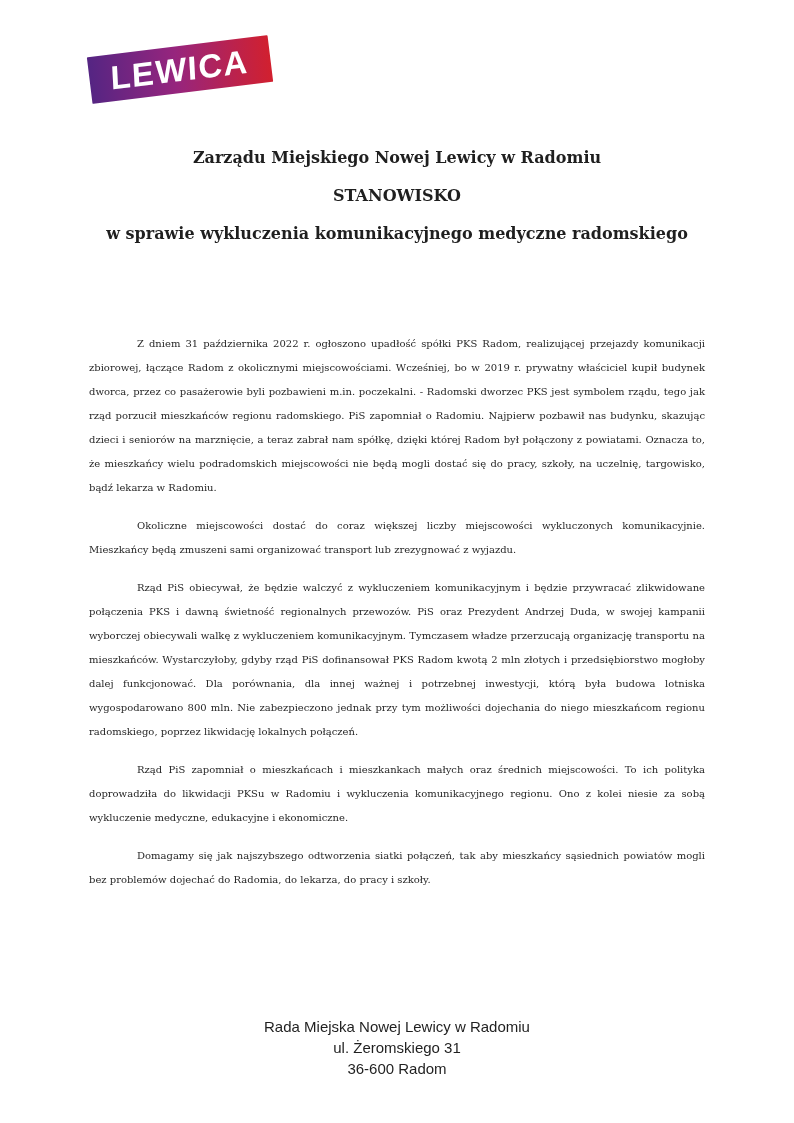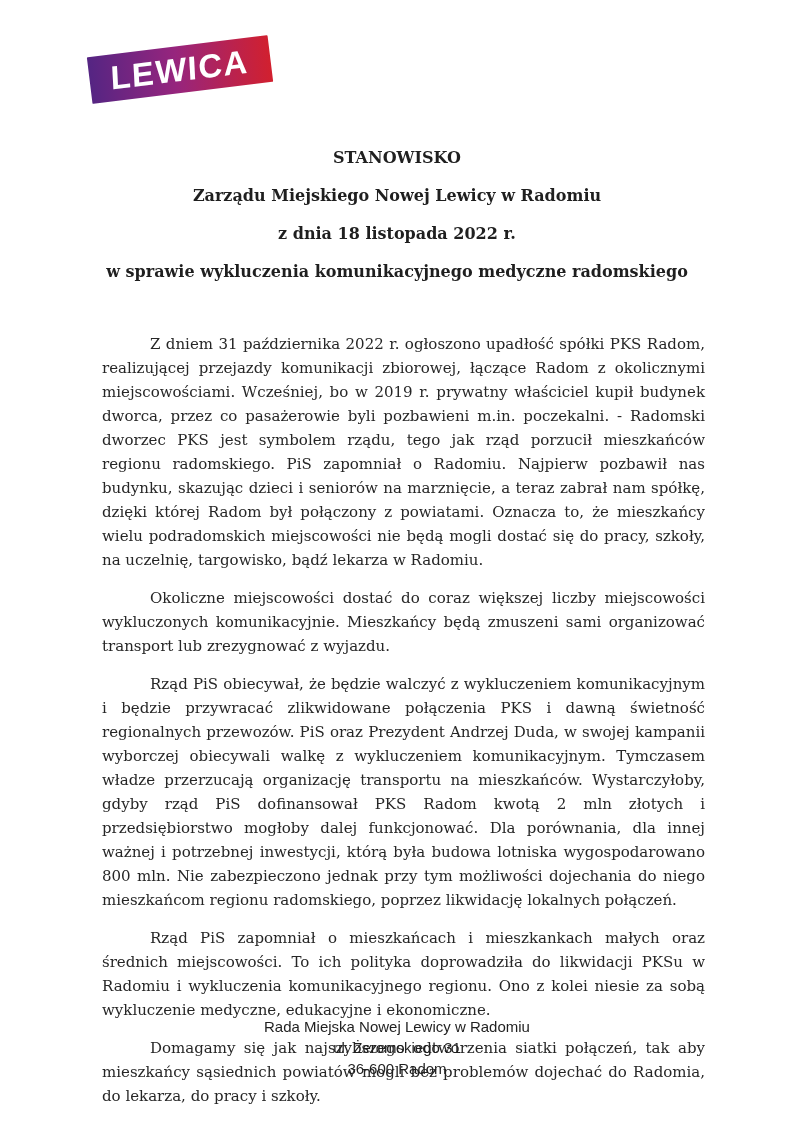--- a/index.html
+++ b/index.html
@@ -53,22 +53,22 @@
     color: #1f1f1f;
   }
   
   .body-block {
     position: absolute;
     top: 332px;
     left: 89px;
     width: 616px;
   }
   .body-block p {
-    margin: 0 0 14px 13px;
-    font-size: 15px;
+    margin: 0 0 14px 0;
+    font-size: 10px;
     line-height: 24px;
     text-align: justify;
     text-indent: 48px;
     color: #262626;
   }
   
   .footer-block {
     position: absolute;
     top: 1016px;
     left: 0;
@@ -84,23 +84,22 @@
 </head>
 <body>
 
 <div class="page">
 
   <div class="logo-banner">
     <span class="logo-text">LEWICA</span>
   </div>
 
   <div class="title-block">
+    <div class="title-line">Zarządu Miejskiego Nowej Lewicy w Radomiu</div>
     <div class="title-line">STANOWISKO</div>
-    <div class="title-line">Zarządu Miejskiego Nowej Lewicy w Radomiu</div>
-    <div class="title-line">z dnia 18 listopada 2022 r.</div>
     <div class="title-line">w sprawie wykluczenia komunikacyjnego medyczne radomskiego</div>
   </div>
 
   <div class="body-block">
     <p>Z dniem 31 października 2022 r. ogłoszono upadłość spółki PKS Radom, realizującej przejazdy komunikacji zbiorowej, łączące Radom z okolicznymi miejscowościami. Wcześniej, bo w 2019 r. prywatny właściciel kupił budynek dworca, przez co pasażerowie byli pozbawieni m.in. poczekalni. - Radomski dworzec PKS jest symbolem rządu, tego jak rząd porzucił mieszkańców regionu radomskiego. PiS zapomniał o Radomiu. Najpierw pozbawił nas budynku, skazując dzieci i seniorów na marznięcie, a teraz zabrał nam spółkę, dzięki której Radom był połączony z powiatami. Oznacza to, że mieszkańcy wielu podradomskich miejscowości nie będą mogli dostać się do pracy, szkoły, na uczelnię, targowisko, bądź lekarza w Radomiu.</p>
     <p>Okoliczne miejscowości dostać do coraz większej liczby miejscowości wykluczonych komunikacyjnie. Mieszkańcy będą zmuszeni sami organizować transport lub zrezygnować z wyjazdu.</p>
     <p>Rząd PiS obiecywał, że będzie walczyć z wykluczeniem komunikacyjnym i będzie przywracać zlikwidowane połączenia PKS i dawną świetność regionalnych przewozów. PiS oraz Prezydent Andrzej Duda, w swojej kampanii wyborczej obiecywali walkę z wykluczeniem komunikacyjnym. Tymczasem władze przerzucają organizację transportu na mieszkańców. Wystarczyłoby, gdyby rząd PiS dofinansował PKS Radom kwotą 2 mln złotych i przedsiębiorstwo mogłoby dalej funkcjonować. Dla porównania, dla innej ważnej i potrzebnej inwestycji, którą była budowa lotniska wygospodarowano 800 mln. Nie zabezpieczono jednak przy tym możliwości dojechania do niego mieszkańcom regionu radomskiego, poprzez likwidację lokalnych połączeń.</p>
     <p>Rząd PiS zapomniał o mieszkańcach i mieszkankach małych oraz średnich miejscowości. To ich polityka doprowadziła do likwidacji PKSu w Radomiu i wykluczenia komunikacyjnego regionu. Ono z kolei niesie za sobą wykluczenie medyczne, edukacyjne i ekonomiczne.</p>
     <p>Domagamy się jak najszybszego odtworzenia siatki połączeń, tak aby mieszkańcy sąsiednich powiatów mogli bez problemów dojechać do Radomia, do lekarza, do pracy i szkoły.</p>
   </div>

